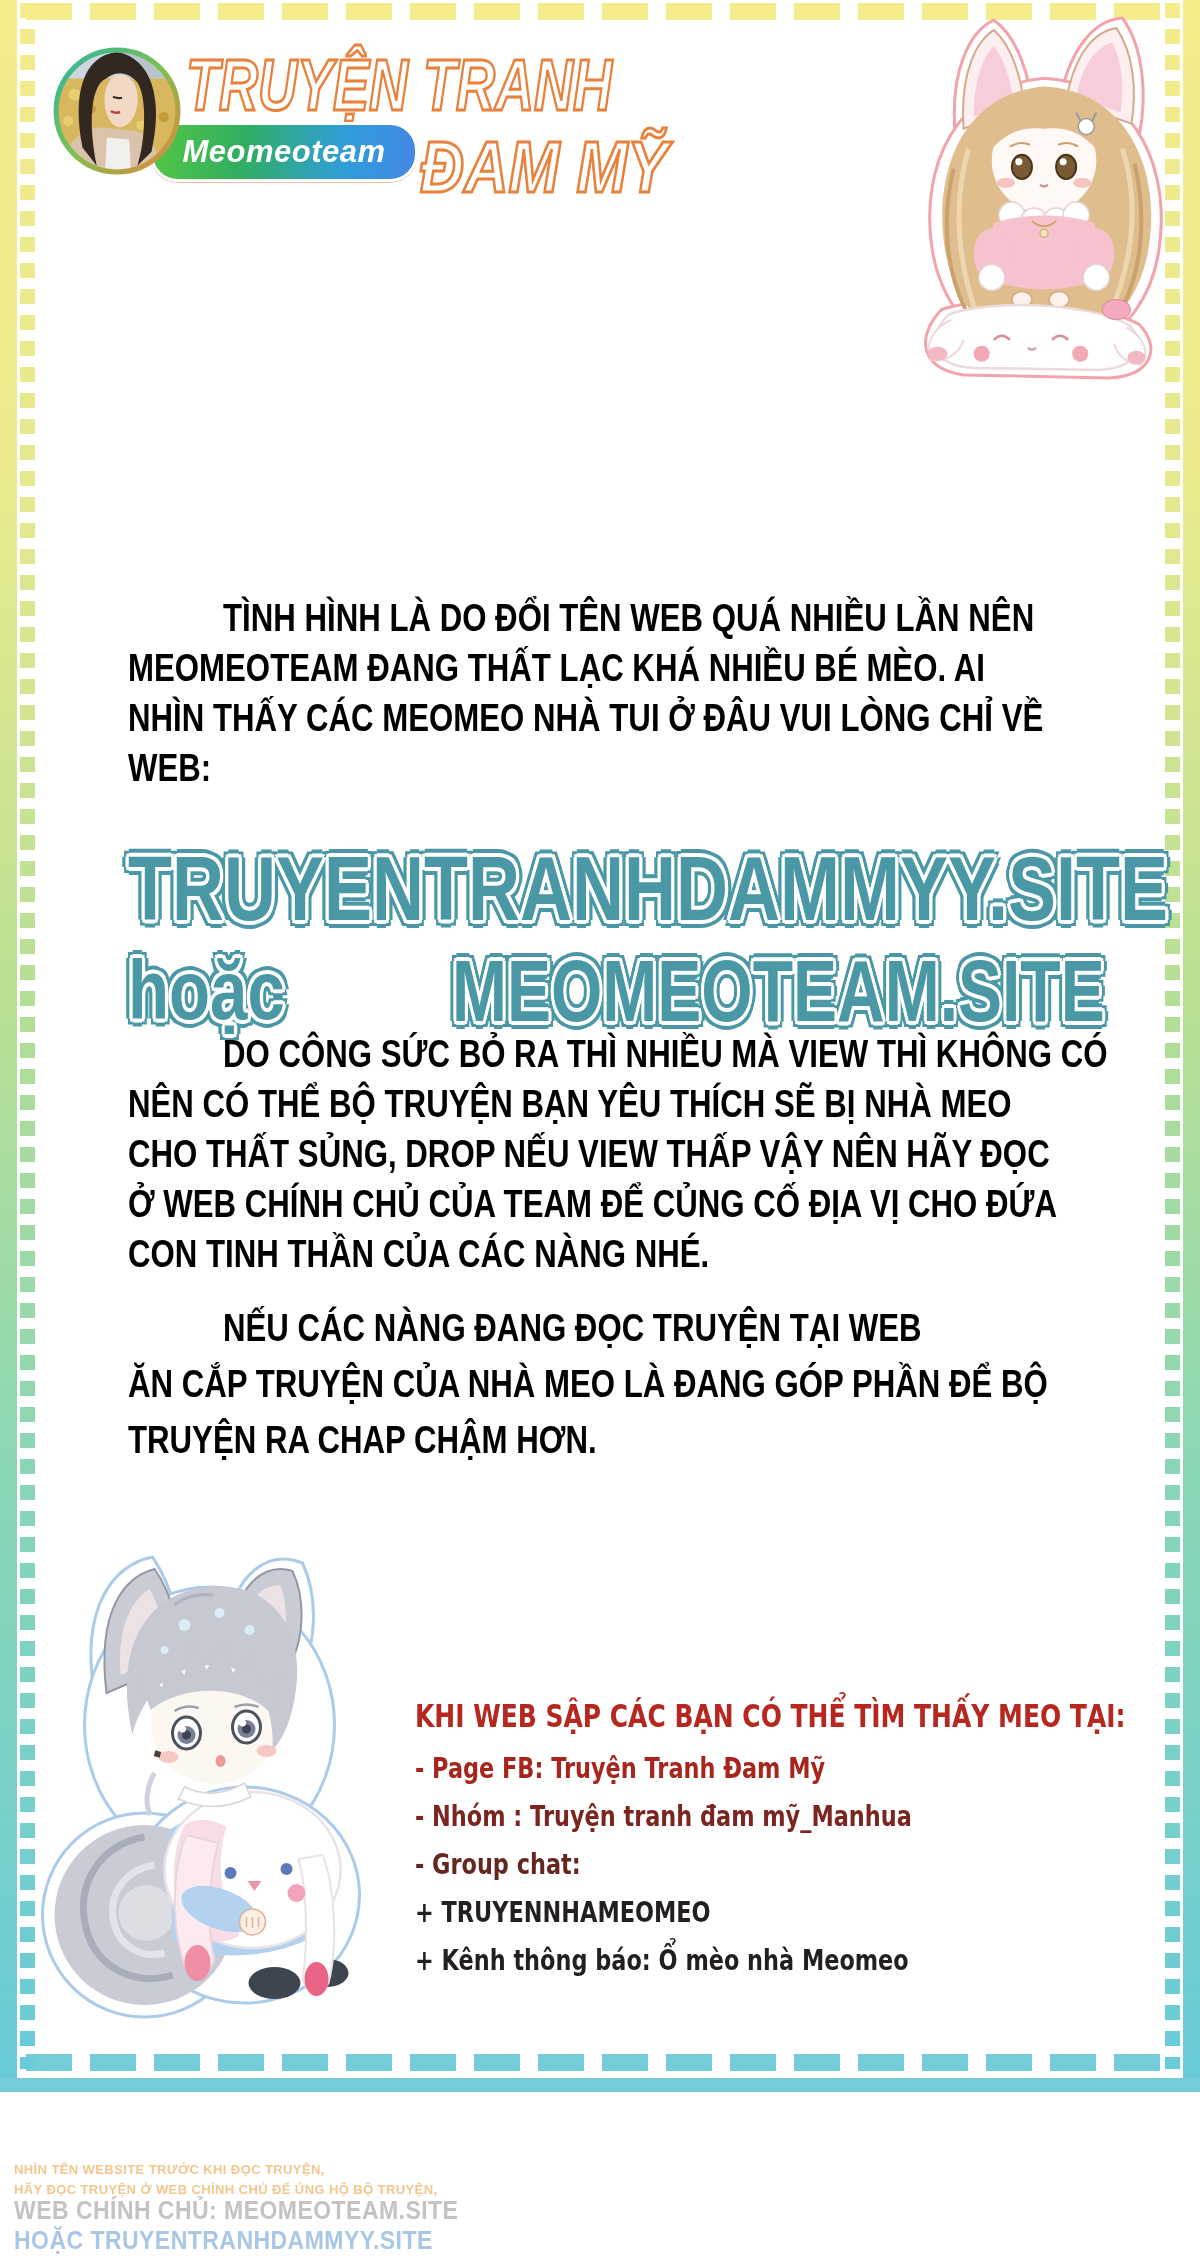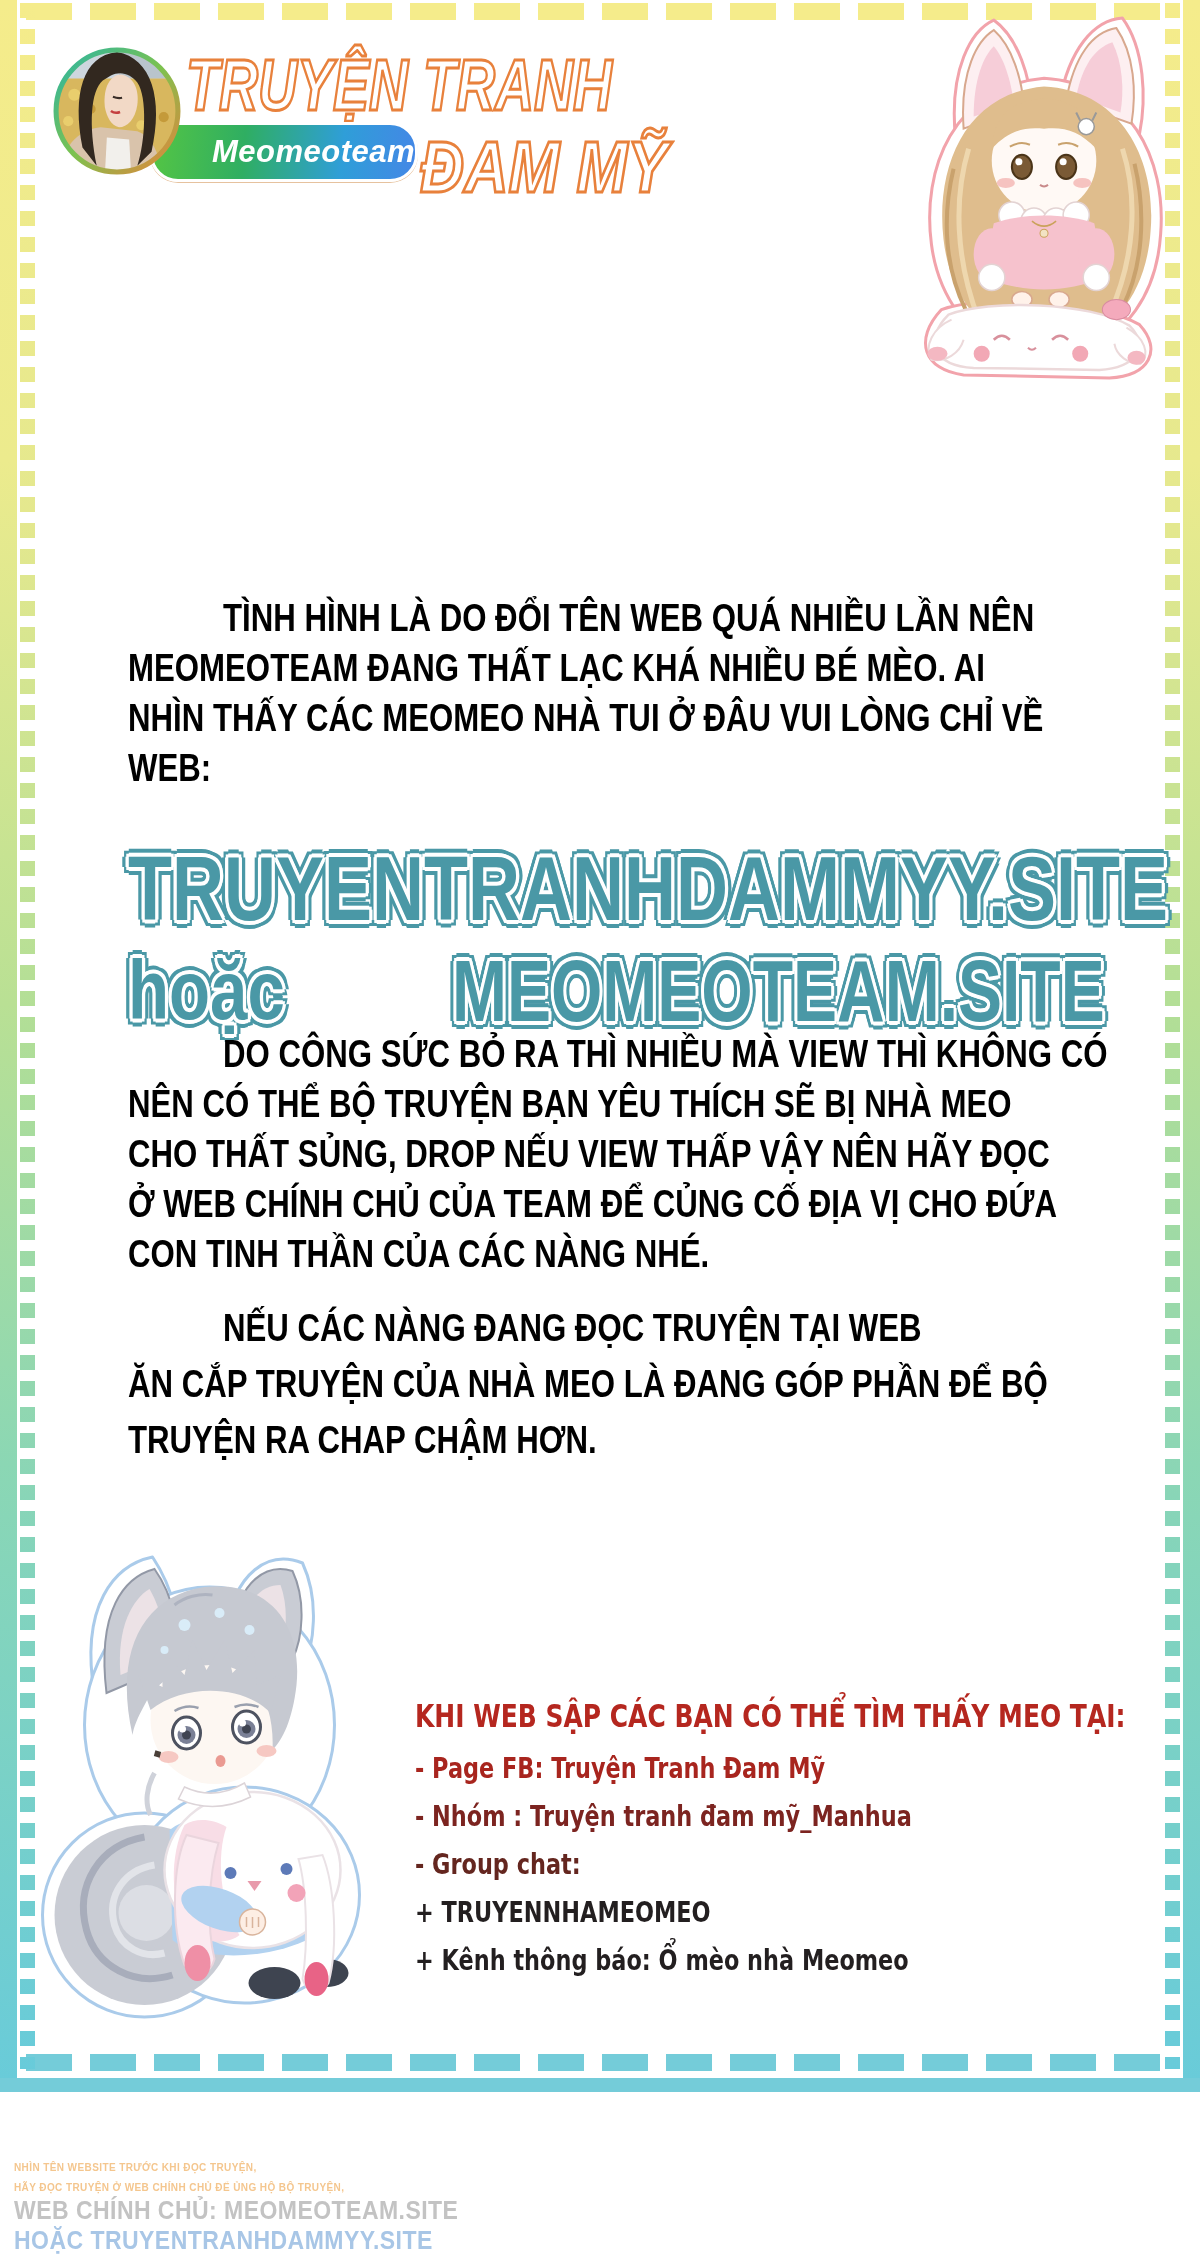--- a/index.html
+++ b/index.html
@@ -23,21 +23,21 @@
     -webkit-mask-image:repeating-linear-gradient(180deg,#000 0 15px,transparent 15px 26px);
             mask-image:repeating-linear-gradient(180deg,#000 0 15px,transparent 15px 26px);}
   #dash-col-left{left:20px;}
   #dash-col-right{left:1165px;}
 
   
   #avatar{position:absolute;left:52px;top:46px;width:130px;height:130px;z-index:2;}
   #badge{position:absolute;left:150px;top:122px;width:262px;height:54px;border-radius:28px;
     background:linear-gradient(95deg,#54c544 0%,#2fae62 35%,#2f9ed8 72%,#4487e6 100%);
     border:3px solid #fff;box-shadow:0 1px 0 rgba(200,120,40,.45);z-index:1;
-    display:flex;align-items:center;justify-content:flex-end;}
+    display:flex;align-items:center;justify-content:center;}
   #badge span{color:#fff;font-weight:800;font-style:italic;font-size:31px;letter-spacing:.5px;}
   .logo-word{position:absolute;white-space:nowrap;color:#fff;font-weight:800;font-style:italic;
     font-size:72px;-webkit-text-stroke:3px #e8813c;transform-origin:left top;}
   #logo-1{left:186px;top:44px;transform:scaleX(.75);}
   #logo-2{left:420px;top:126px;transform:scaleX(.85);}
 
   
   #chibi-girl{position:absolute;left:893px;top:8px;width:292px;height:382px;z-index:1;}
   #chibi-boy{position:absolute;left:32px;top:1535px;width:345px;height:500px;}
 
@@ -65,21 +65,21 @@
 
   
   #contact{position:absolute;left:415px;top:1696px;width:720px;font-family:"DejaVu Sans",sans-serif;}
   #contact-heading{font-size:32px;font-weight:700;color:#b5271f;white-space:nowrap;
     transform:scaleX(.78);transform-origin:left top;line-height:40px;margin-bottom:16px;}
   .contact-item{font-size:28px;font-weight:700;white-space:nowrap;line-height:33px;
     transform:scaleX(.8);transform-origin:left top;margin-bottom:15px;}
 
   
   .fnote{position:absolute;left:14px;white-space:nowrap;font-weight:700;color:#f4c68e;
-    font-size:10px;letter-spacing:.4px;}
+    font-size:13px;letter-spacing:.4px;}
   #fnote1{top:2162px;}
   #fnote2{top:2182px;}
   .fsite{position:absolute;left:14px;white-space:nowrap;font-weight:700;font-size:25px;
     transform:scaleX(.92);transform-origin:left top;letter-spacing:.5px;}
   #fsite1{top:2196px;color:#c3c3c3;}
   #fsite2{top:2226px;color:#a8c6e6;}
 </style>
 </head>
 <body>
 

